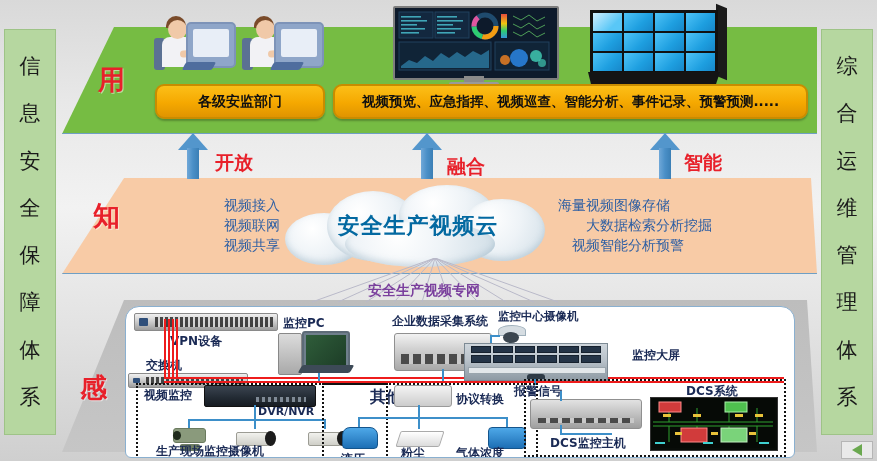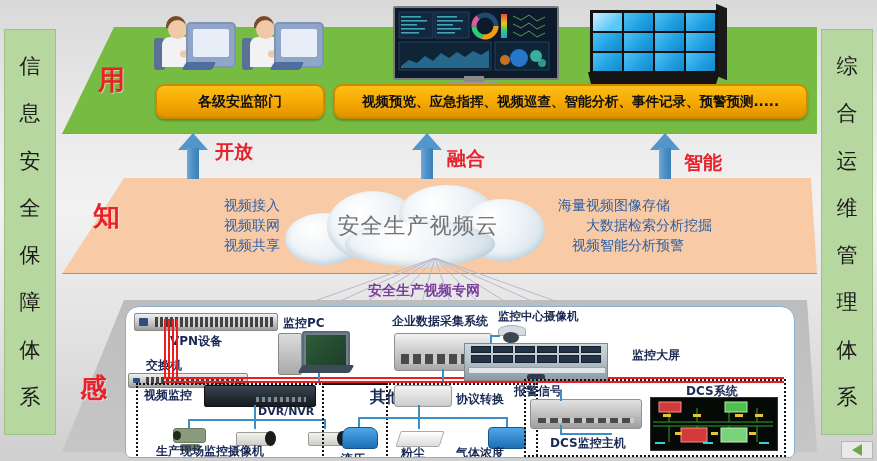--- a/index.html
+++ b/index.html
@@ -98,37 +98,37 @@
   
   .arrow-up{position:absolute;width:30px;height:46px;}
   .arrow-up .shaft{position:absolute;left:9px;top:15px;width:12px;height:31px;
     background:linear-gradient(90deg,#70a8d8 0%,#4a8fc7 50%,#3b7fb5 100%);}
   .arrow-up .head{position:absolute;left:0;top:0;width:0;height:0;
     border-left:15px solid transparent;border-right:15px solid transparent;border-bottom:17px solid #5396cc;}
   #arrow-1{left:178px;top:133px;}
   #arrow-2{left:412px;top:133px;}
   #arrow-3{left:650px;top:133px;}
   .arrow-label{position:absolute;color:#e8202a;font-size:19px;font-weight:bold;}
-  #alabel-1{left:215px;top:139px;}
-  #alabel-2{left:447px;top:146px;}
+  #alabel-1{left:215px;top:150px;}
+  #alabel-2{left:447px;top:154px;}
   #alabel-3{left:684px;top:150px;}
 
   
   #cloud{position:absolute;left:283px;top:185px;width:270px;height:82px;}
   .cloud-lobe{position:absolute;border-radius:50%;
     background:radial-gradient(circle at 35% 30%,#ffffff 0%,#eef3f7 45%,#cfdde6 100%);
     box-shadow:inset 0 -3px 6px rgba(130,160,180,.35);}
   #cl1{left:2px;  top:28px; width:78px; height:52px;}
   #cl2{left:44px; top:6px;  width:92px; height:70px;}
   #cl3{left:116px;top:0px;  width:96px; height:60px;}
   #cl4{left:176px;top:14px; width:86px; height:62px;}
   #cl5{left:62px; top:36px; width:150px;height:46px;}
   #cloud-label{position:absolute;left:0;top:0;width:270px;height:82px;
     display:flex;align-items:center;justify-content:center;
-    color:#737373;font-size:22px;font-weight:normal;letter-spacing:1px;}
+    color:#0369a1;font-size:22px;font-weight:bold;letter-spacing:1px;}
 
   .cloud-text{position:absolute;color:#2e5fa3;font-size:14px;line-height:20px;}
   #cloud-text-left{left:130px;top:195px;text-align:right;width:150px;}
   #cloud-text-right{left:558px;top:195px;text-align:left;width:230px;}
 
   
   #fan{position:absolute;left:310px;top:258px;width:250px;height:46px;}
   #fan svg{display:block;}
   #net-label{position:absolute;left:360px;top:282px;color:#7a3f9d;font-size:14px;font-weight:bold;padding-left:8px;}
 

